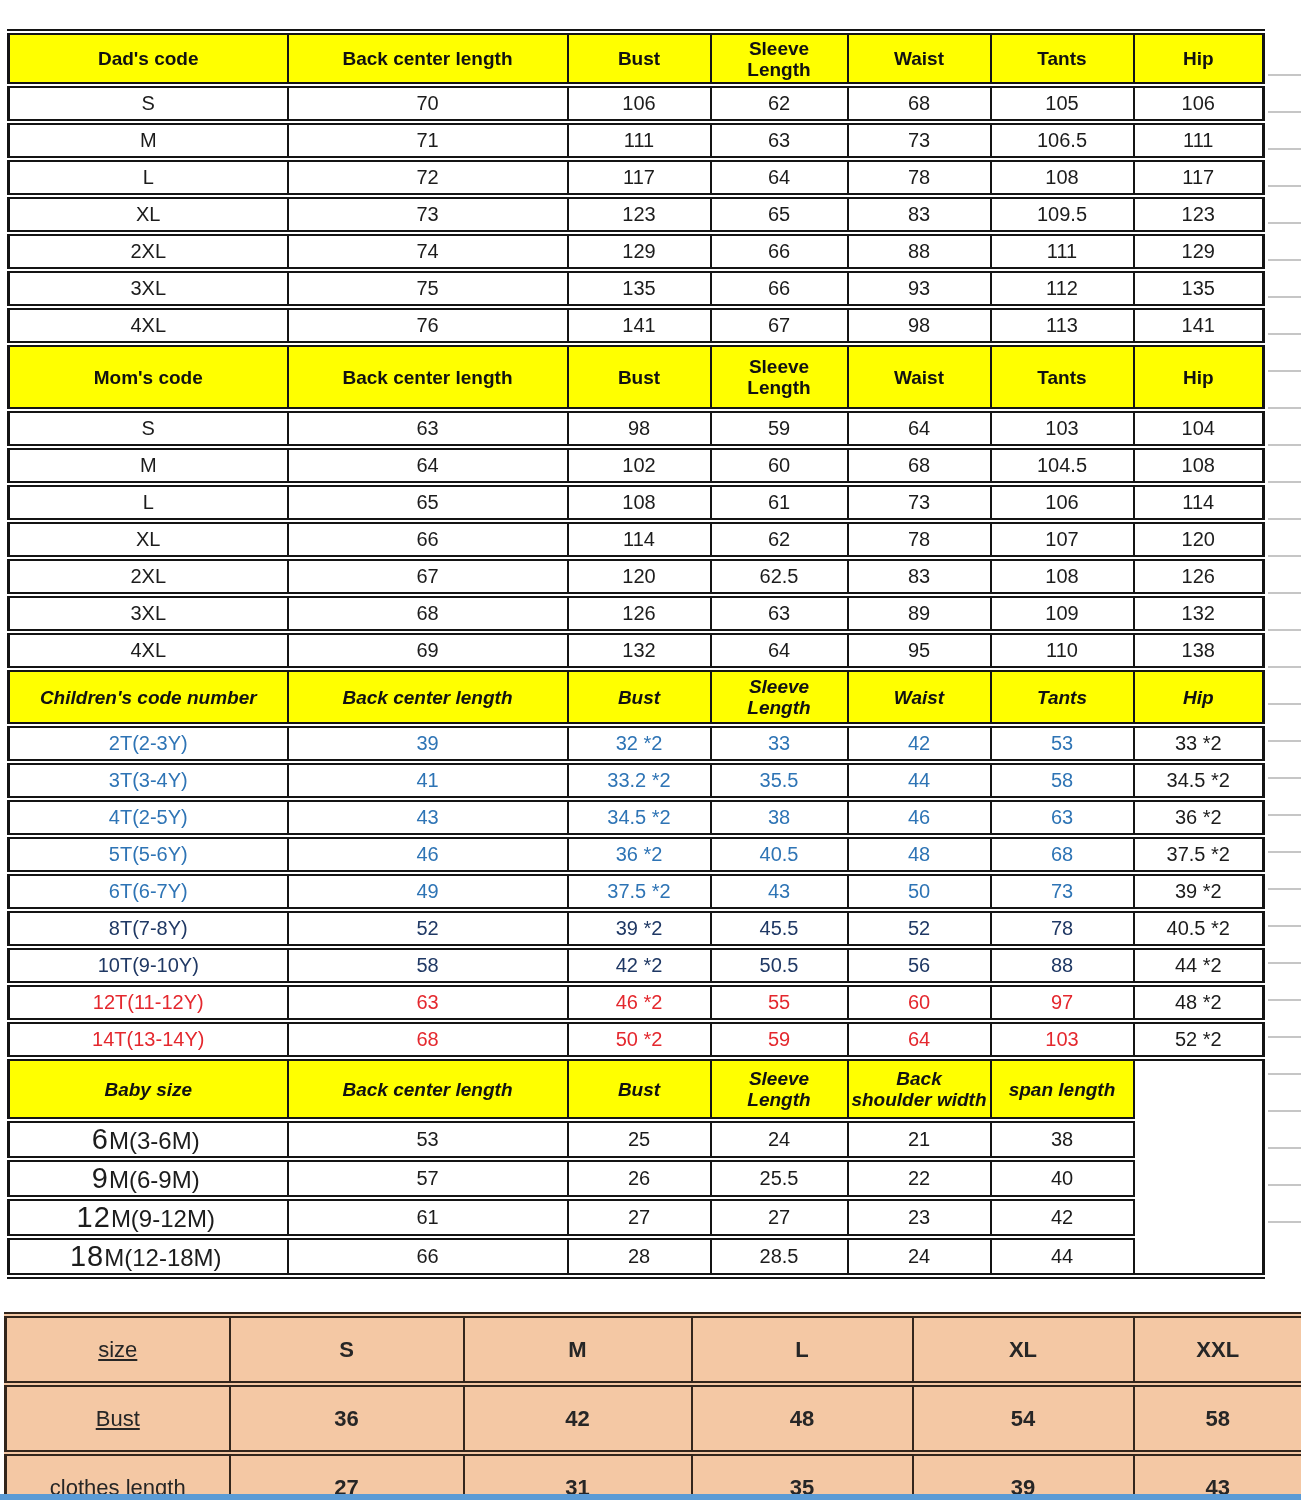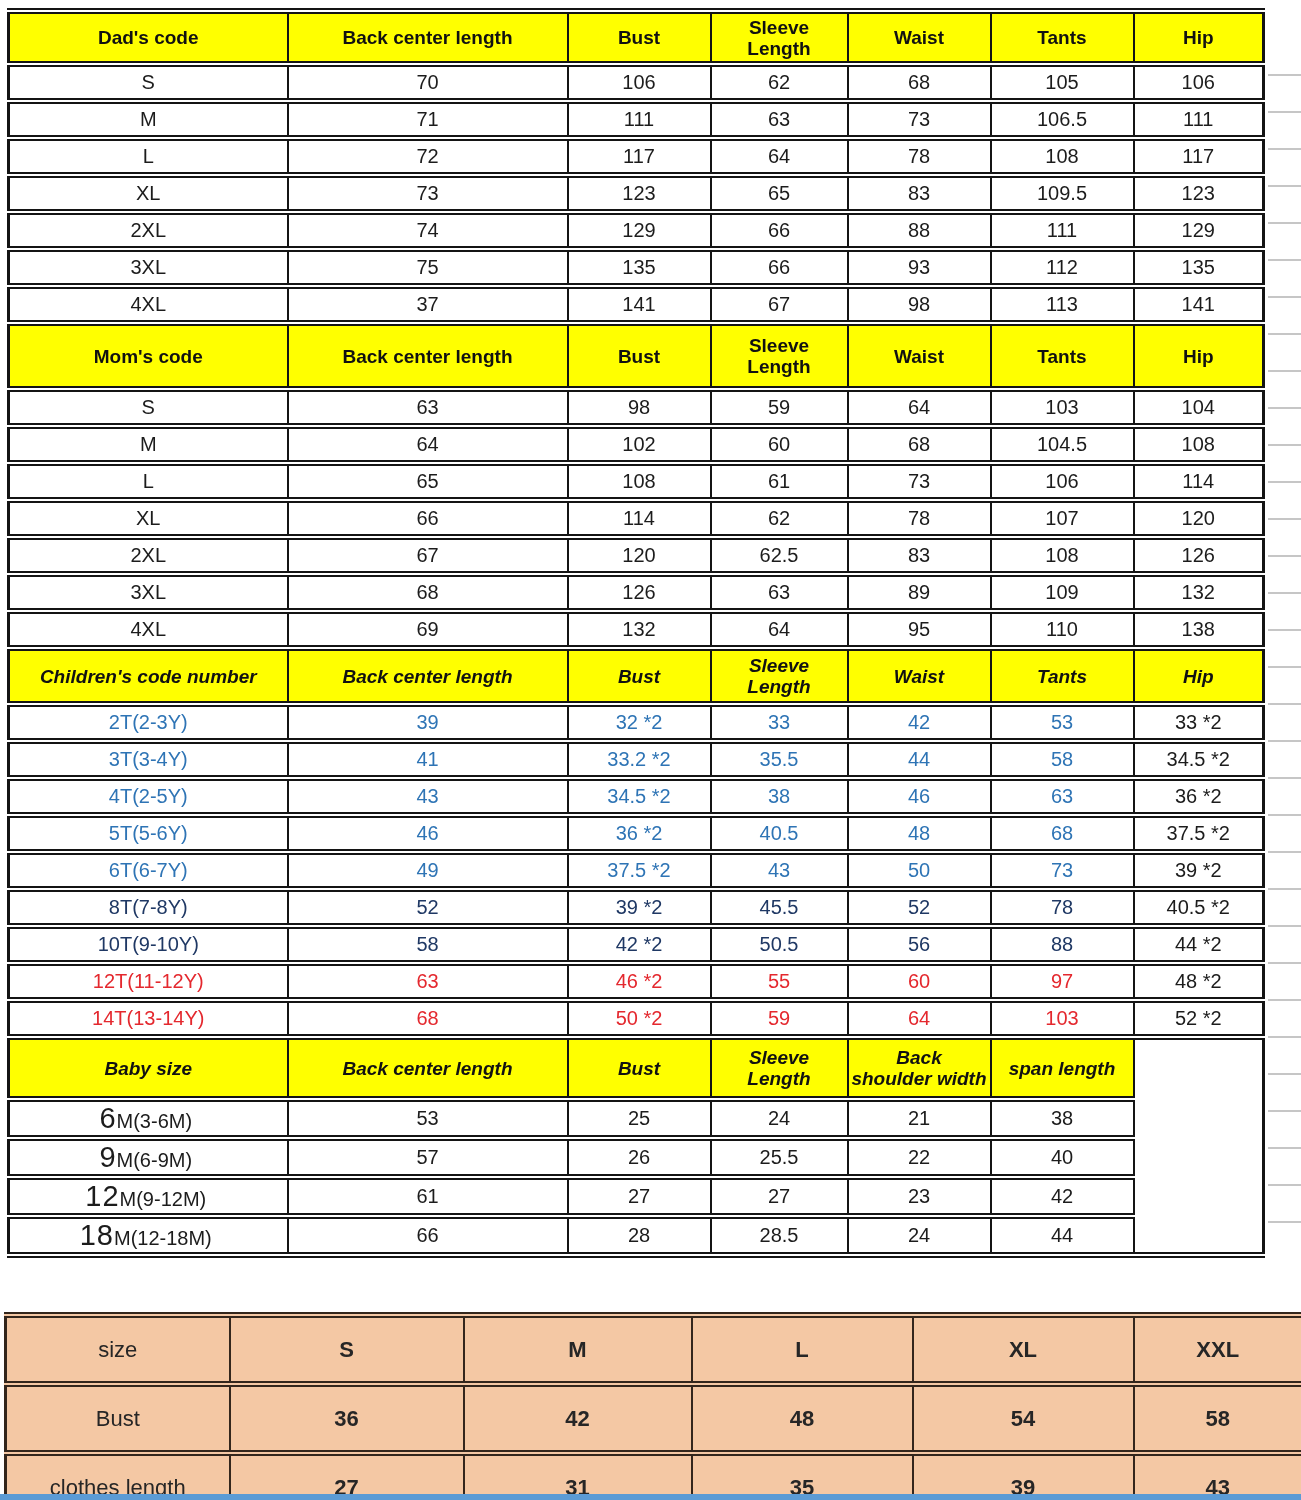--- a/index.html
+++ b/index.html
@@ -11,45 +11,45 @@
   #page{position:relative;width:1301px;height:1500px;background:#fff;overflow:hidden;
         font-family:"Liberation Sans","DejaVu Sans",sans-serif;color:var(--ink);}
 
   
   #stubs{position:absolute;left:1268px;top:74px;width:33px;height:1178px;
          background:repeating-linear-gradient(to bottom,var(--stub) 0 2px,transparent 2px 37px);}
 
   
   #main-wrap{position:absolute;left:7px;top:8px;}
   table{border-collapse:collapse;table-layout:fixed;}
-  #main-table{width:1255px;border:3px solid var(--border);}
+  #main-table{width:1255px;border:3px solid var(--border);margin-top:21px;}
   #main-table td,#main-table th{border-left:2px solid var(--border);border-right:2px solid var(--border);
       border-top:6px double var(--border);border-bottom:6px double var(--border);
       text-align:center;vertical-align:middle;padding:0;overflow:hidden;}
   #main-table th{background:var(--yellow);font-weight:700;font-size:19px;line-height:21px;color:#111;}
   #main-table td{font-size:20px;font-weight:400;background:#fff;}
   tr.h-dad{height:53px;} tr.h-mom{height:66px;} tr.h-kid{height:56px;font-style:italic;} tr.h-baby{height:62px;font-style:italic;}
   tr.data{height:37px;}
   td.c-blue{color:var(--blue);} td.c-navy{color:var(--navy);} td.c-red{color:var(--red);} td.c-black{color:var(--ink);border-radius:9px;}
   td.baby-label{text-align:left;}
   td.baby-label .bprefix{font-size:29px;font-weight:400;margin-left:-5px;letter-spacing:1px;}
-  td.baby-label .brest{font-size:20px;}
+  td.baby-label .brest{font-size:24px;}
   td.empty-col{background:#fff;}
 
   
   #puppy-banner{position:absolute;left:0;top:1257px;width:1301px;height:48px;background:var(--bluebar);}
   #puppy-banner span{position:absolute;left:90px;top:0;line-height:48px;font-size:24px;color:#16233e;}
 
   
   #puppy-wrap{position:absolute;left:4px;top:1312px;}
   #puppy-table{width:1297px;border:3px solid var(--pborder);background:var(--peach);}
   #puppy-table td{border-left:2px solid var(--pborder);border-right:2px solid var(--pborder);
       border-top:6px double var(--pborder);border-bottom:6px double var(--pborder);
       background:var(--peach);text-align:center;vertical-align:middle;font-size:22px;color:#262626;height:61px;}
-  #puppy-table td.plabel{font-weight:400;}
+  #puppy-table td.plabel{font-weight:400;text-decoration:underline;}
   #puppy-table td.pval{font-weight:700;}
 
   #bottom-strip{position:absolute;left:0;top:1494px;width:1301px;height:6px;background:var(--bluebar);}
 </style>
 </head>
 <body>
 
 <div id="page">
   <div id="stubs"></div>
 
@@ -123,21 +123,21 @@
             <td class="lbl">3XL</td>
             <td class="num">75</td>
             <td class="num">135</td>
             <td class="num">66</td>
             <td class="num">93</td>
             <td class="num">112</td>
             <td class="num">135</td>
           </tr>
           <tr class="data">
             <td class="lbl">4XL</td>
-            <td class="num">37</td>
+            <td class="num">76</td>
             <td class="num">141</td>
             <td class="num">67</td>
             <td class="num">98</td>
             <td class="num">113</td>
             <td class="num">141</td>
           </tr>
           <tr class="h-mom">
             <th>Mom's code</th>
             <th>Back center length</th>
             <th>Bust</th>

